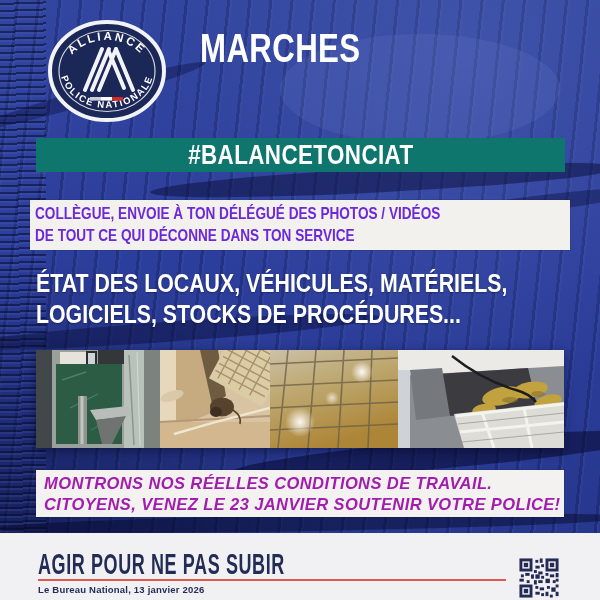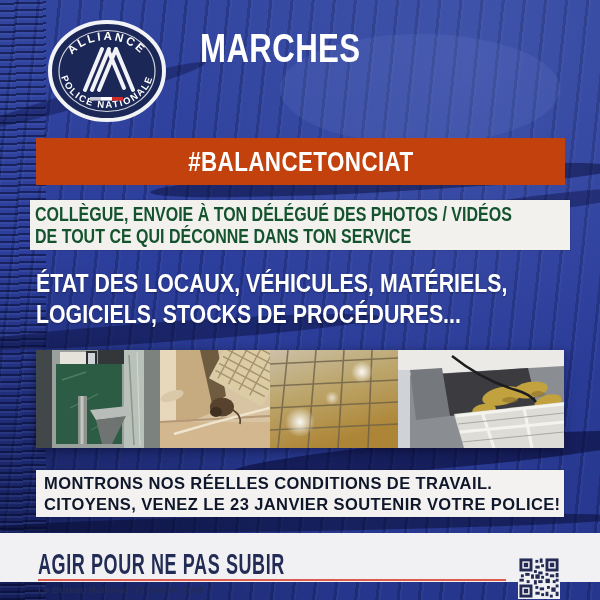--- a/index.html
+++ b/index.html
@@ -27,42 +27,42 @@
   .cond{display:inline-block;transform-origin:left top;white-space:nowrap;}
 
   
   .logo{position:absolute;left:46px;top:18px;width:122px;height:106px;}
 
   
   .title{position:absolute;left:200px;top:30px;color:#ffffff;font-weight:bold;font-size:40px;line-height:37px;letter-spacing:.5px;}
   .title .cond{transform:scaleX(.78);}
 
   
-  .banner{position:absolute;left:36px;top:138px;width:529px;height:47px;background:#c2410c;display:flex;align-items:center;justify-content:center;}
+  .banner{position:absolute;left:36px;top:138px;width:529px;height:34px;background:#0f766e;display:flex;align-items:center;justify-content:center;}
   .banner .cond{transform-origin:center;transform:scaleX(.8);color:#ffffff;font-weight:bold;font-size:28px;letter-spacing:.5px;}
 
   
   .callout{position:absolute;left:30px;top:200px;width:540px;height:50px;background:#f2f1ee;box-shadow:0 0 0 1px rgba(0,0,0,.08);padding-top:3px;box-sizing:border-box;}
-  .callout div{margin-left:5px;color:#14532d;font-weight:bold;font-size:20px;line-height:22px;}
+  .callout div{margin-left:5px;color:#6d28d9;font-weight:bold;font-size:17px;line-height:22px;}
   .callout .cond{transform:scaleX(.8);}
 
   
   .services{position:absolute;left:36px;top:268px;color:#ffffff;font-weight:bold;font-size:26px;line-height:31px;text-shadow:0 1px 2px rgba(0,0,20,.35);}
   .services .cond{transform:scaleX(.82);}
 
   
   .photos{position:absolute;left:36px;top:350px;width:528px;height:98px;display:flex;box-shadow:0 3px 10px rgba(0,0,20,.45);}
   .photos svg{display:block;height:98px;}
 
   
   .message{position:absolute;left:36px;top:470px;width:528px;height:47px;background:#f4f2f0;box-shadow:0 0 0 1px rgba(0,0,0,.1);padding:3px 0 0 8px;box-sizing:border-box;}
-  .message div{color:#0f172a;font-weight:bold;font-size:16.5px;line-height:21px;letter-spacing:.4px;white-space:nowrap;}
-
-  
-  .footer{position:absolute;left:0;top:533px;width:600px;height:49px;background:#f1f1f4;}
+  .message div{color:#a21caf;font-weight:bold;font-size:16.5px;line-height:21px;letter-spacing:.4px;white-space:nowrap;font-style:italic;}
+
+  
+  .footer{position:absolute;left:0;top:533px;width:600px;height:67px;background:#f1f1f4;}
   .slogan{position:absolute;left:38px;top:16px;color:#232c55;font-weight:bold;font-size:30px;line-height:30px;}
   .slogan .cond{transform:scaleX(.6);letter-spacing:1px;}
   .underline{position:absolute;left:38px;top:46px;width:468px;height:2px;background:#dd5a4d;}
   .byline{position:absolute;left:38px;top:51px;color:#232c55;font-weight:bold;font-size:9.5px;letter-spacing:.2px;}
   .qr{position:absolute;left:518px;top:24px;width:42px;height:42px;}
 </style>
 </head>
 <body>
 
 <div class="poster">

